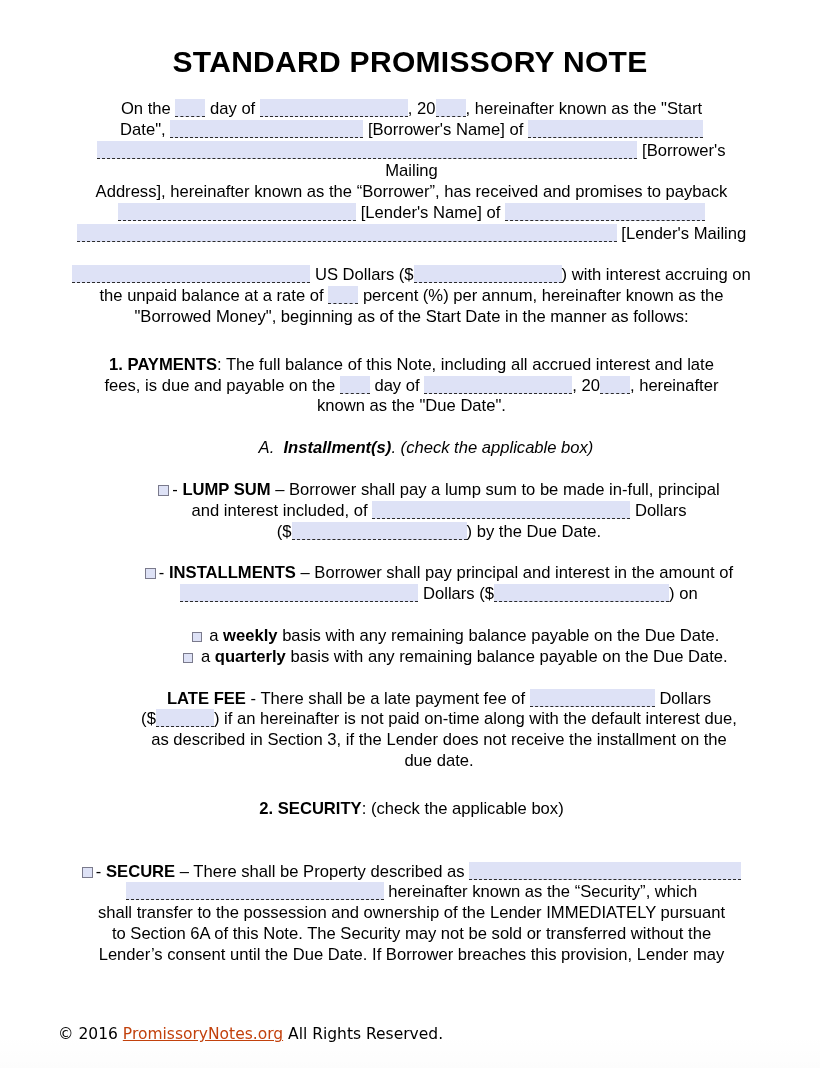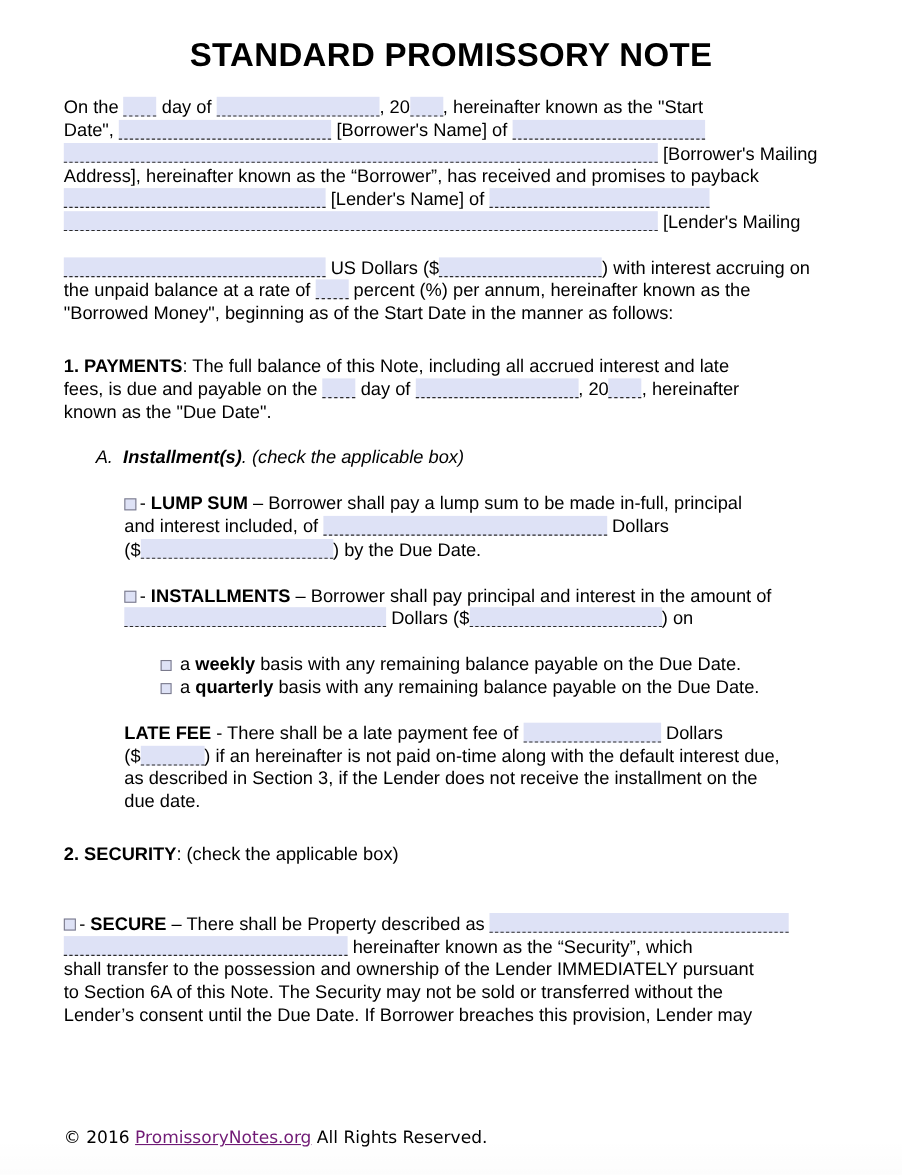--- a/index.html
+++ b/index.html
@@ -15,21 +15,21 @@
     overflow: hidden;
     position: relative;
   }
 
   .page {
     position: relative;
     width: 820px;
     height: 1068px;
     box-sizing: border-box;
     background: #ffffff;
-    padding: 0;
+    padding: 11px;
   }
 
   
   .doc-title {
     text-align: center;
     font-size: 30px;
     font-weight: bold;
     letter-spacing: 0.3px;
     margin: 0;
     padding-top: 34px;
@@ -40,21 +40,21 @@
 
   
   .body-wrap {
     padding: 0 55px 0 58px;
     font-size: 16.6px;
     line-height: 20.8px;
   }
 
   p.para {
     margin: 0;
-    text-align: left;
+    text-align: center;
   }
   .gap-md { height: 21px; }
   .gap-lg { height: 27px; }
 
   .b { font-weight: bold; }
 
   
   .fld {
     display: inline-block;
     background: #dee2f6;
@@ -109,21 +109,21 @@
     left: 58px;
     bottom: 24px;
     font-family: "DejaVu Sans", sans-serif;
     font-size: 15.5px;
     color: #000000;
     line-height: 1.2;
     white-space: nowrap;
   }
   .footer a,
   .footer .link {
-    color: #701a75;
+    color: #c2410c;
     text-decoration: underline;
   }
 
   .bottom-shade {
     position: absolute;
     left: 0;
     right: 0;
     bottom: 0;
     height: 34px;
     background: linear-gradient(to bottom, rgba(0,0,0,0) 0%, rgba(0,0,0,0.012) 100%);

